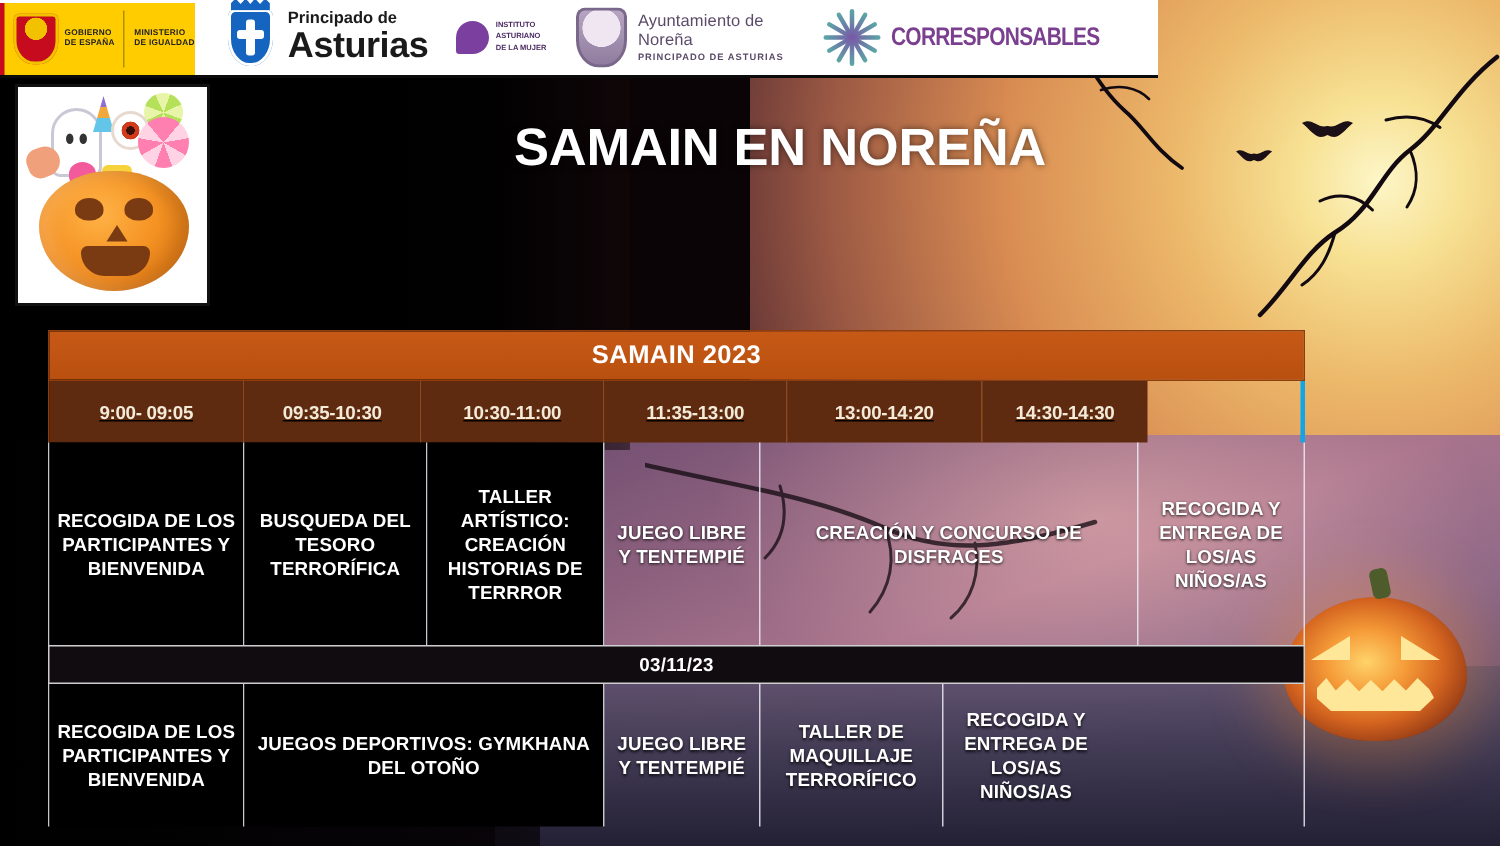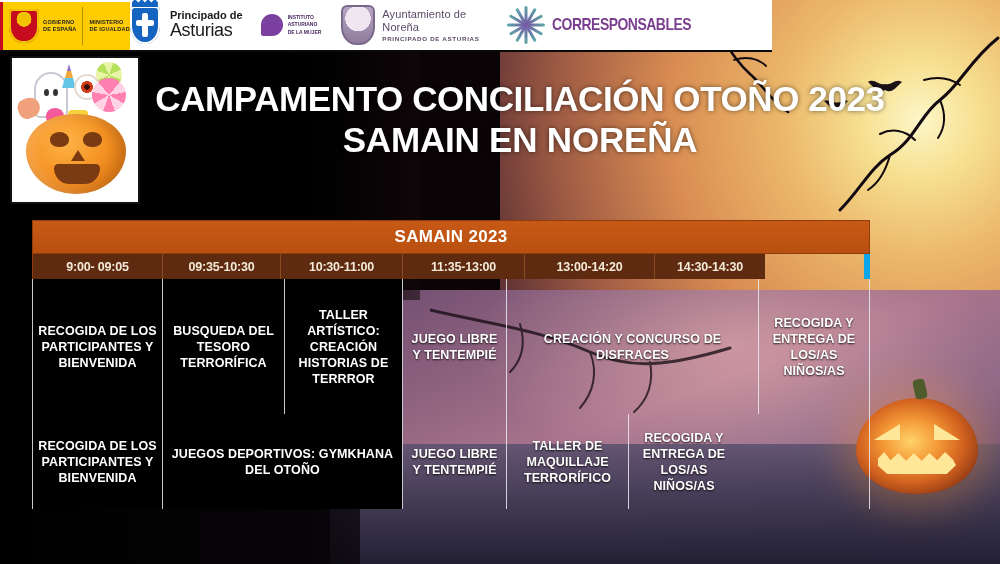--- a/index.html
+++ b/index.html
@@ -82,21 +82,21 @@
     width: 30px; height: 34px; margin: 0 4px;
     background:
       radial-gradient(circle at 50% 30%, #f2c200 0 26%, transparent 27%),
       linear-gradient(180deg,#c60b1e 0 100%);
     border-radius: 4px 4px 46% 46%;
     box-shadow: inset 0 0 0 2px #f2c200;
   }
   .gob .txt { font-size: 5.5px; line-height: 1.35; font-weight: 700; color: #222; letter-spacing: .2px; }
   .gob .sep { width: 1px; height: 38px; background: #b08f00; margin: 0 6px; }
 
-  .asturias { display: flex; padding-left: 0; }
+  .asturias { display: flex; padding-left: 22px; }
   .ast-shield {
     width: 30px; height: 38px; position: relative;
     background: linear-gradient(180deg,#1565c0 0 100%);
     border-radius: 5px 5px 48% 48%;
     box-shadow: inset 0 0 0 2px #fff;
   }
   .ast-shield:before {
     content:""; position:absolute; left:50%; top:7px; transform:translateX(-50%);
     width:6px; height:24px; background:#fff; border-radius:2px;
   }
@@ -104,21 +104,21 @@
     content:""; position:absolute; left:50%; top:14px; transform:translateX(-50%);
     width:18px; height:6px; background:#fff; border-radius:2px;
   }
   .ast-crown {
     position:absolute; left:50%; top:-7px; transform:translateX(-50%);
     width:26px; height:8px; background:#1565c0;
     clip-path: polygon(0 100%,0 40%,12% 0,25% 45%,38% 0,50% 45%,62% 0,75% 45%,88% 0,100% 40%,100% 100%);
   }
   .ast-text { margin-left: 10px; color: #1a1a1a; }
   .ast-text .l1 { font-size: 11px; font-weight: 700; line-height: 1; }
-  .ast-text .l2 { font-size: 18px; font-weight: 400; line-height: 1.05; letter-spacing: -.3px; }
+  .ast-text .l2 { font-size: 24px; font-weight: 700; line-height: 1.05; letter-spacing: -.3px; }
 
   .iam { display: flex; align-items: center; margin-left: 18px; }
   .iam-mark {
     width: 22px; height: 22px; border-radius: 50% 50% 50% 10%;
     background: #7b3fa0;
   }
   .iam-text { margin-left: 5px; font-size: 5px; line-height: 1.45; font-weight: 700; color: #4a2a63; }
 
   .corr { display:flex; align-items:center; margin-left: 26px; }
   .corr-mark { width: 40px; height: 40px; position: relative; }
@@ -218,21 +218,21 @@
   
   .table {
     position: absolute; left: 32px; top: 220px; width: 838px;
   }
   .band-title {
     height: 34px; background: linear-gradient(180deg,#c75916 0%, #b9500f 100%);
     color: #fff; font-size: 17px; font-weight: 800; letter-spacing: .3px;
     display: flex; align-items: center; justify-content: center;
     border: 1px solid #8f3d0c;
   }
-  .times { display: flex; height: 25px; border-left: 1px solid #8f3d0c; border-right:6px solid #0ea5e9; }
+  .times { display: flex; height: 41px; border-left: 1px solid #8f3d0c; border-right:3px solid #0ea5e9;text-decoration:underline; }
   .time-cell {
     background: #5e2a10;
     color: #f4ead8; font-size: 12.5px; font-weight: 700;
     display: flex; align-items: center; justify-content: center;
     border-right: 1px solid #8a4a22;
     letter-spacing: -.2px;
   }
   .time-cell:last-child { border-right: none; }
 
   .date-bar {
@@ -370,21 +370,20 @@
     <div class="cb-small2"></div>
     <div class="cb-pump">
       <div class="cb-eye l"></div>
       <div class="cb-eye r"></div>
       <div class="cb-nose"></div>
       <div class="cb-mouth"></div>
     </div>
   </div>
 
   <div class="title-wrap">
-    <div class="title-1">CAMPAMENTO CONCILIACIÓN OTOÑO 2023</div>
     <div class="title-2">SAMAIN EN NOREÑA</div>
   </div>
 
   <div class="table">
 
     <div class="band-title">SAMAIN 2023</div>
 
     <div class="times">
       <div class="time-cell" style="width:130px">9:00- 09:05</div>
       <div class="time-cell" style="width:118px">09:35-10:30</div>
@@ -397,20 +396,21 @@
 
     <div class="data-row row-1">
       <div class="cell dark" style="width:130px">RECOGIDA DE LOS PARTICIPANTES Y BIENVENIDA</div>
       <div class="cell dark" style="width:122px">BUSQUEDA DEL TESORO TERRORÍFICA</div>
       <div class="cell dark" style="width:118px">TALLER ARTÍSTICO: CREACIÓN HISTORIAS DE TERRROR</div>
       <div class="cell" style="width:104px">JUEGO LIBRE Y TENTEMPIÉ</div>
       <div class="cell" style="width:252px">CREACIÓN Y CONCURSO DE DISFRACES</div>
       <div class="cell" style="width:110px">RECOGIDA Y ENTREGA DE LOS/AS NIÑOS/AS</div>
     </div>
 
+    <div class="date-bar dark">03/11/23</div>
 
     <div class="data-row row-2">
       <div class="cell dark" style="width:130px">RECOGIDA DE LOS PARTICIPANTES Y BIENVENIDA</div>
       <div class="cell dark" style="width:240px">JUEGOS DEPORTIVOS: GYMKHANA DEL OTOÑO</div>
       <div class="cell" style="width:104px">JUEGO LIBRE Y TENTEMPIÉ</div>
       <div class="cell" style="width:122px">TALLER DE MAQUILLAJE TERRORÍFICO</div>
       <div class="cell" style="width:110px">RECOGIDA Y ENTREGA DE LOS/AS NIÑOS/AS</div>
     </div>
   </div>
 </div>

